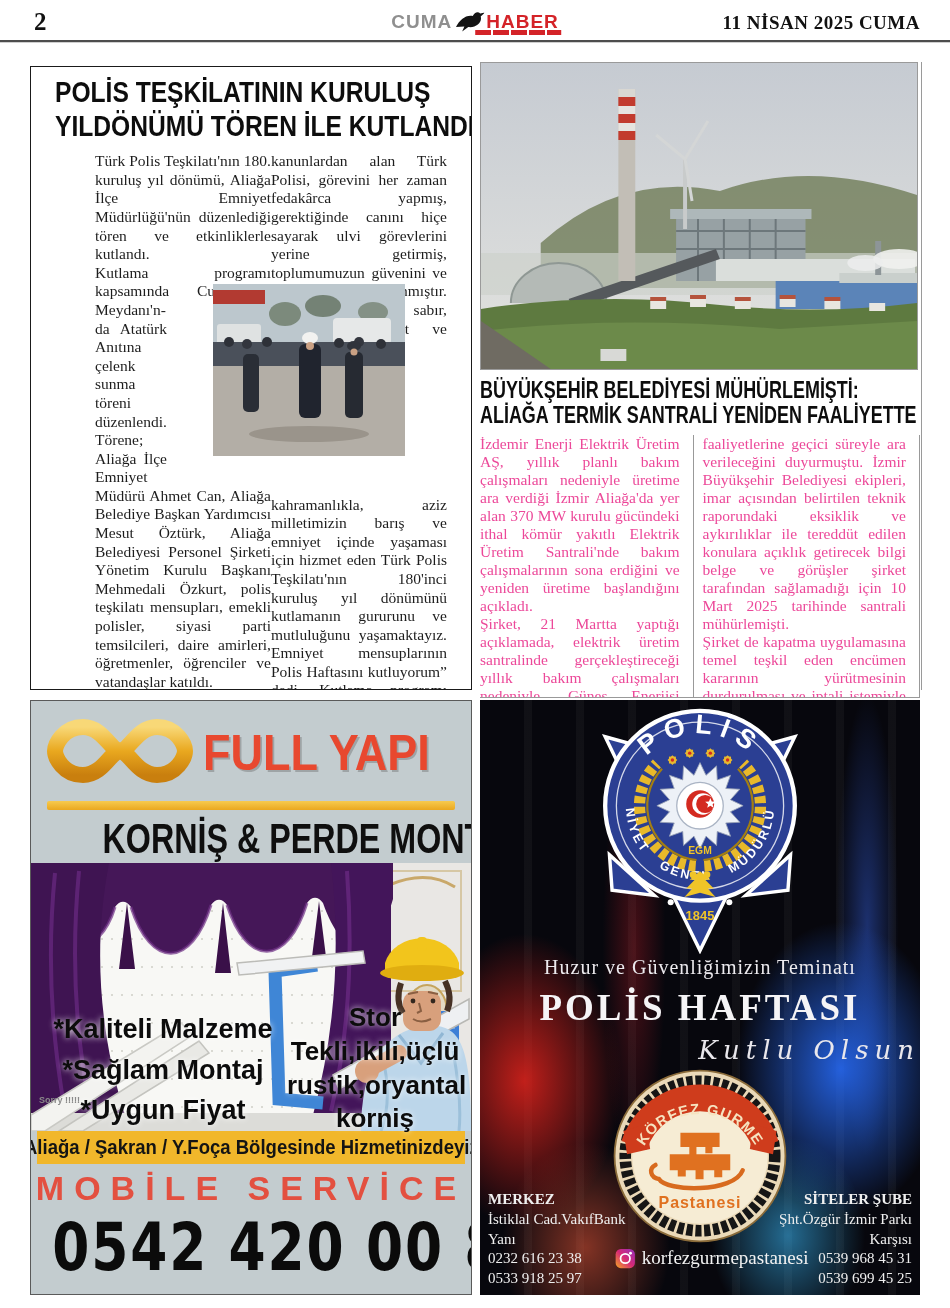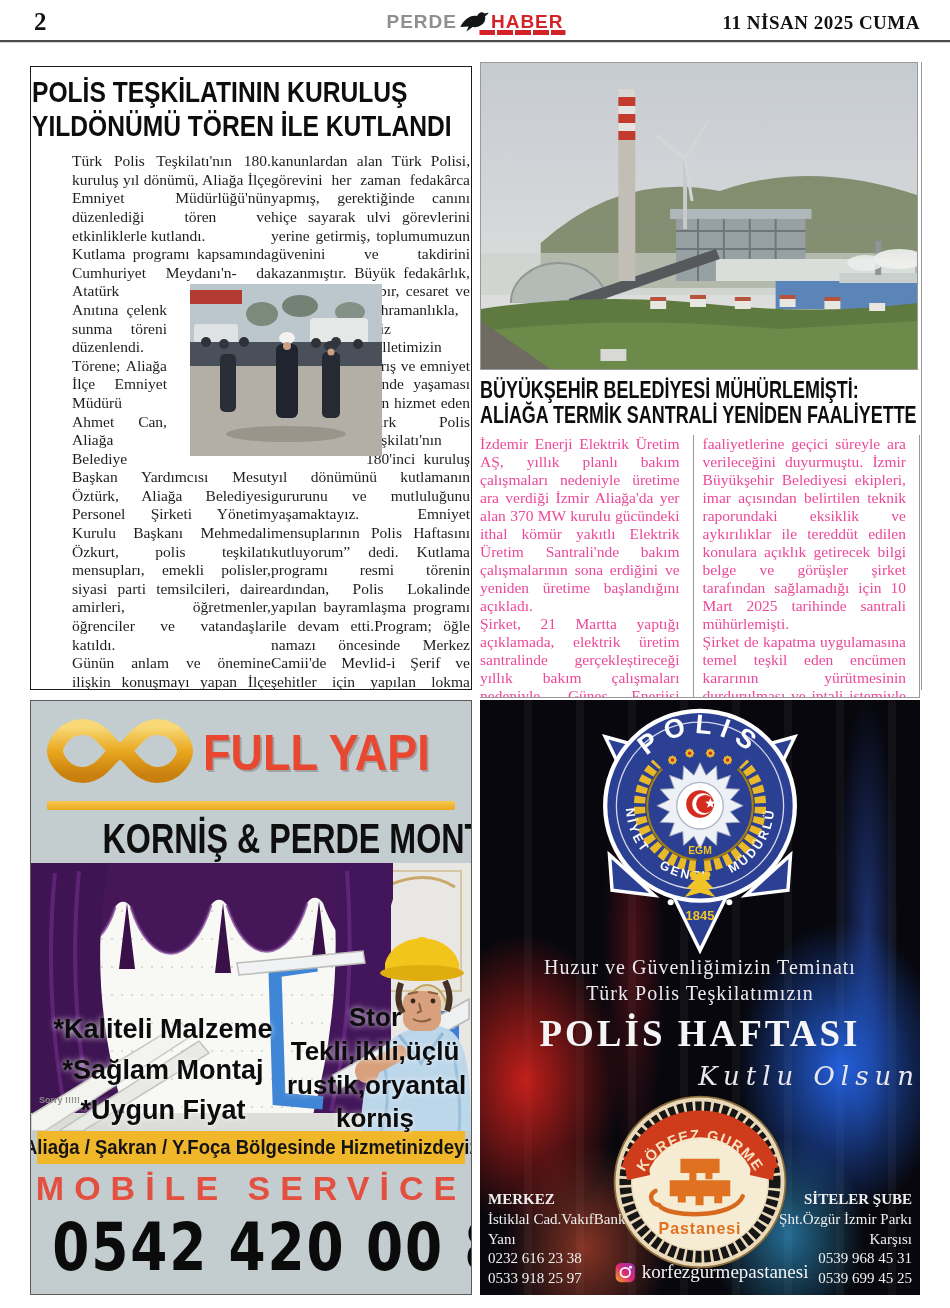--- a/index.html
+++ b/index.html
@@ -18,21 +18,21 @@
   .logo .strip{position:absolute;right:-2px;top:22px;width:86px;height:5px;
         background:repeating-linear-gradient(90deg,#d42328 0 16px,#fff 16px 18px);}
 
   
   .bind{white-space:pre-line;}
   .hl{font-family:"Liberation Sans","DejaVu Sans",sans-serif;font-weight:800;color:#0d0d0d;white-space:nowrap;}
   figure{margin:0;}
 
   
   .art-left{position:absolute;left:30px;top:66px;width:442px;height:624px;border:1.5px solid #1a1a1a;
-            box-sizing:border-box;padding:6px 1px;overflow:hidden;}
+            box-sizing:border-box;padding:6px 24px;overflow:hidden;}
   .art-left h1 span{display:block;font-size:30px;line-height:1.12;transform:scaleX(.82);transform-origin:left;}
   .art-left h1{margin:2px 0 10px 0;}
   .abody{display:flex;position:relative;margin-left:40px;}
   .acol{width:204px;font-size:15.5px;line-height:18.6px;text-align:justify;color:#1d1d1d;}
   .sp-r{float:right;width:99px;height:172px;margin:2px 0 2px 5px;}
   .sp-l{float:left;width:89px;height:172px;margin:2px 6px 2px 0;}
   .ceremony{position:absolute;left:118px;top:132px;width:192px;height:172px;z-index:3;}
   .ceremony svg{display:block;width:100%;height:100%;}
 
   
@@ -86,33 +86,33 @@
   .emblem{display:block;margin:4px auto 0 auto;width:266px;height:250px;}
   .pl-line{ text-align:center;font-size:20px;letter-spacing:1px;color:#eceaee;line-height:1.3;}
   .pl-title{text-align:center;font-size:37px;font-weight:700;letter-spacing:3px;margin-top:6px;color:#f5f4f6;}
   .pl-script{text-align:right;font-size:26px;font-style:italic;letter-spacing:6px;margin-top:6px;color:#e9e7ec;
              font-family:"DejaVu Serif",serif;}
   .bakery{display:block;margin:2px auto 0 auto;width:178px;height:178px;}
   .pl-contact{position:absolute;bottom:6px;font-size:15px;line-height:1.32;color:#efefef;}
   .pl-contact .t{font-weight:700;}
   .pl-merkez{left:8px;text-align:left;}
   .pl-siteler{right:8px;text-align:right;}
-  .pl-ig{position:absolute;bottom:12px;left:50%;transform:translateX(-44%);display:flex;align-items:center;gap:6px;
+  .pl-ig{position:absolute;bottom:26px;left:50%;transform:translateX(-44%);display:flex;align-items:center;gap:6px;
          font-size:19px;color:#f2f2f2;}
   .pl-ig svg{display:block;width:21px;height:21px;}
 </style>
 </head>
 <body>
 
 <div class="page">
 
   <header class="masthead">
     <div class="pagenum">2</div>
     <div class="logo">
-      <span class="kent">PERDE</span>
+      <span class="kent">CUMA</span>
       <span>
         <svg width="30" height="24" viewBox="0 0 34 26">
           <path d="M2,21 C6,13 13,7 21,8.5 C23,4 27,3 29.5,5.5 L35,4.5 L30,9 C32,16 25,22 16,21 L9,26 L11.5,20.5 Z" fill="#141414"></path>
         </svg>
       </span>
       <span class="haber">HABER</span>
       <span class="strip"></span>
     </div>
     <div class="dateline">11 NİSAN 2025 CUMA</div>
     <div class="rule"></div>
@@ -387,21 +387,20 @@
         <polygon points="150,194 162,204 156,204 166,214 159,214 168,224 150,219 132,224 141,214 134,214 144,204 138,204"></polygon>
         <circle cx="142" cy="198" r="4"></circle>
           <circle cx="158" cy="198" r="4"></circle>
       </g>
       <circle cx="116" cy="230" r="3.5" fill="#ffffff"></circle>
       <circle cx="184" cy="230" r="3.5" fill="#ffffff"></circle>
       <text x="150" y="250" text-anchor="middle" font-family="Liberation Sans, sans-serif" font-size="15" font-weight="800" fill="#f0c428">1845</text>
     </svg>
 
     <div class="pl-line">Huzur ve Güvenliğimizin Teminatı</div>
-    <div class="pl-line">Türk Polis Teşkilatımızın</div>
     <div class="pl-title">POLİS HAFTASI</div>
     <div class="pl-script">Kutlu Olsun</div>
 
     <svg class="bakery" viewBox="0 0 200 200">
       <defs>
           <path id="kArc" d="M34,96 A72,72 0 0 1 166,96" fill="none"></path>
         </defs>
       <circle cx="100" cy="100" r="96" fill="#ead9b8" stroke="#8a6b3a" stroke-width="2"></circle>
       <circle cx="100" cy="100" r="84" fill="none" stroke="#161616" stroke-width="13" stroke-dasharray="7 3"></circle>
       <circle cx="100" cy="100" r="76" fill="#f6ecd4"></circle>

